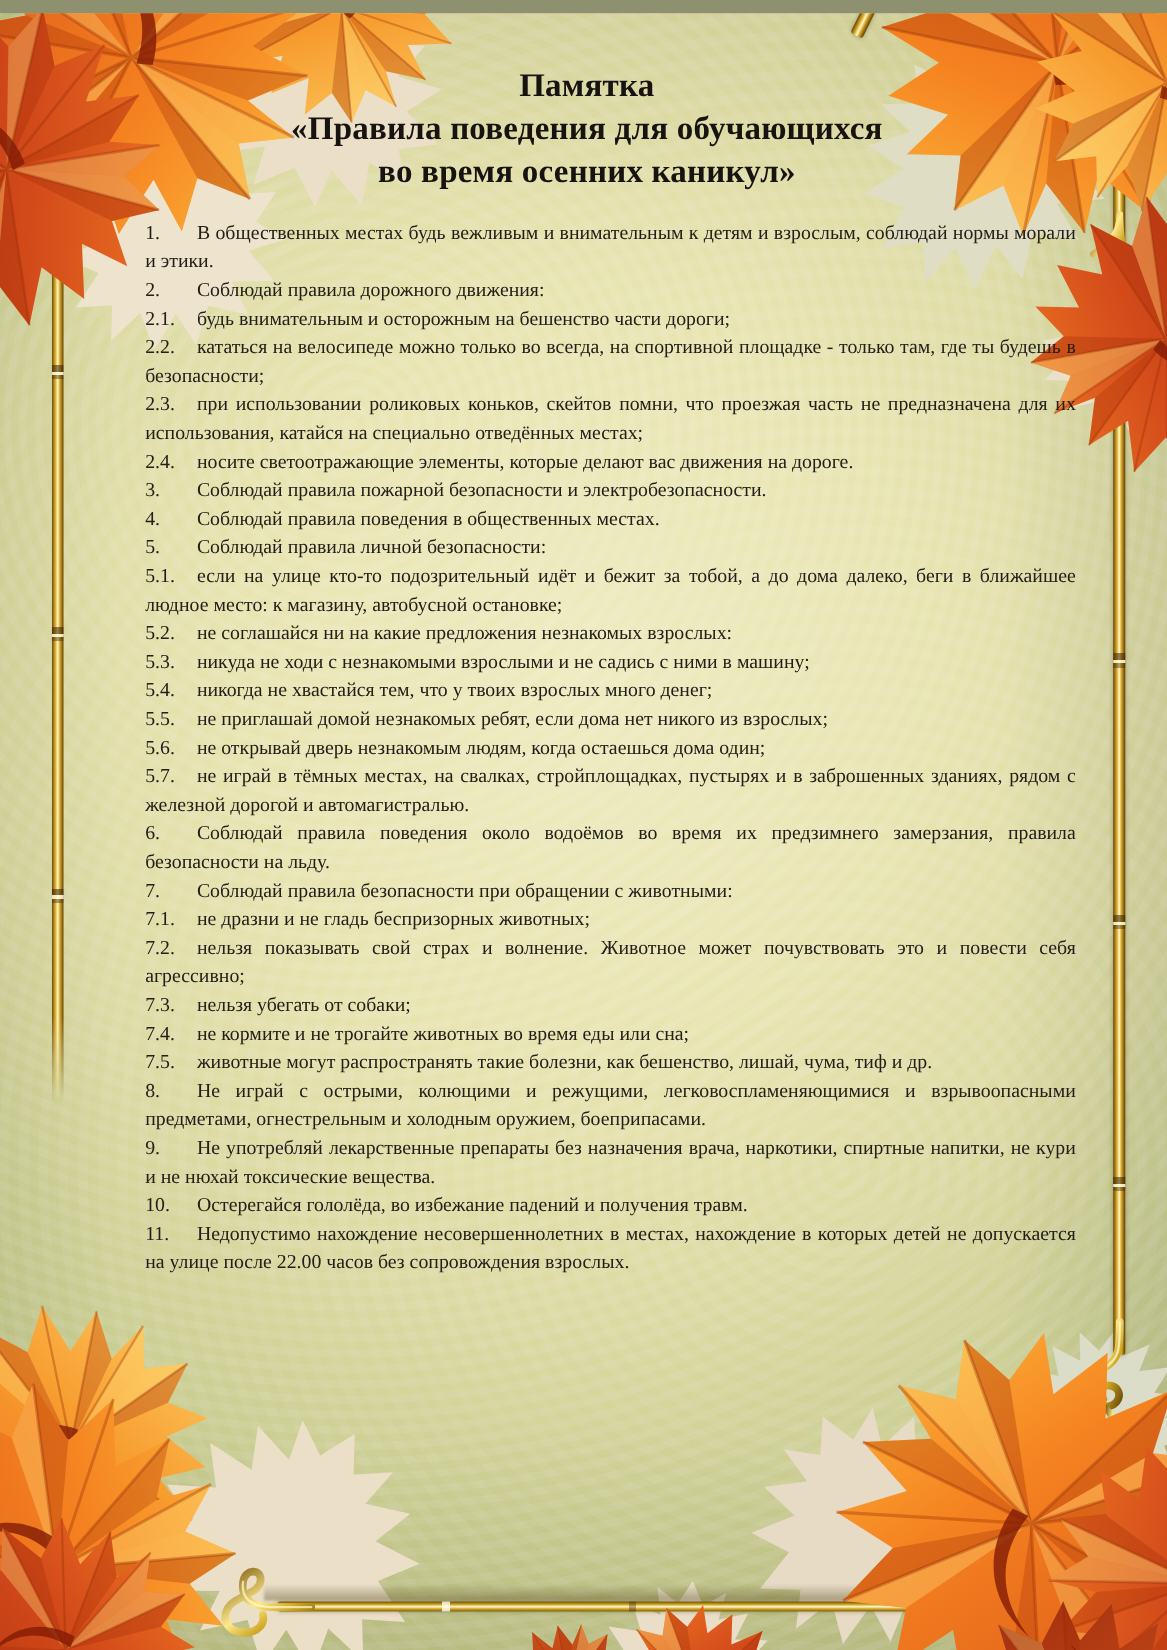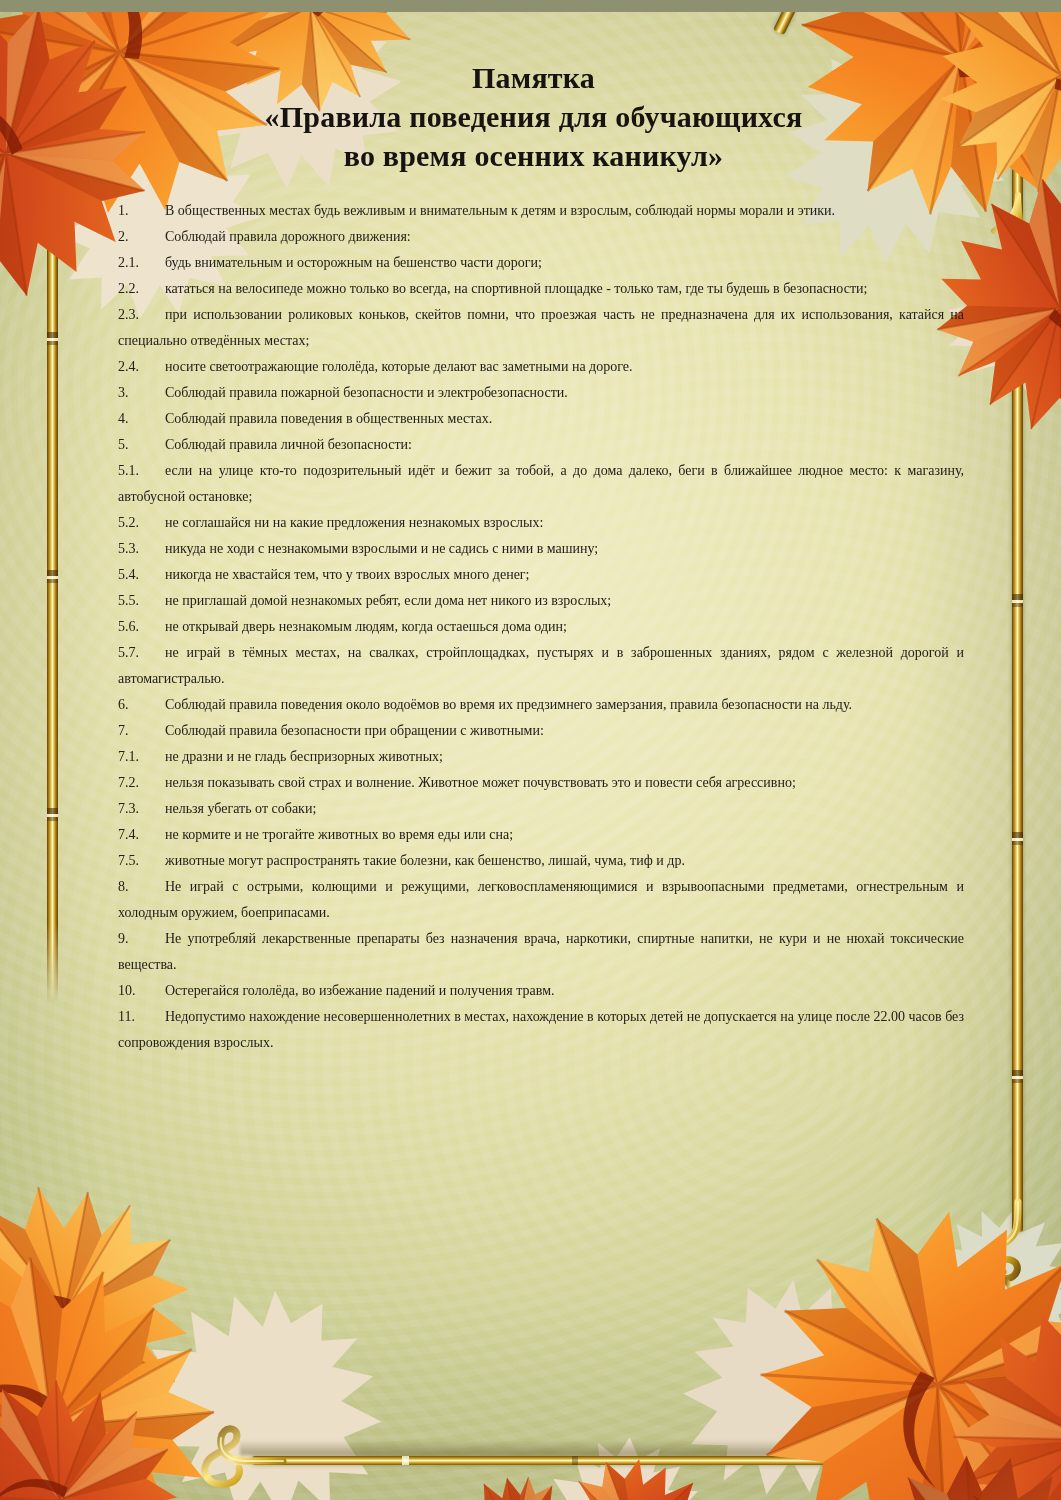--- a/index.html
+++ b/index.html
@@ -62,22 +62,22 @@
   .leaf{position:absolute;overflow:visible;}
   .z1{z-index:1}.z4{z-index:4}
 
   
   .title-wrap{
     position:absolute;left:112px;width:843px;top:46px;z-index:5;
     text-align:center;color:#161310;font-weight:bold;
     font-size:30px;line-height:39px;letter-spacing:.2px;
   }
   .rules{
-    position:absolute;left:118px;width:846px;top:186px;z-index:5;
-    color:#23201a;font-size:14px;line-height:26px;text-align:justify;
+    position:absolute;left:132px;width:846px;top:186px;z-index:5;
+    color:#23201a;font-size:18px;line-height:26px;text-align:justify;
   }
   .rules .item{margin:0;}
   .rules .num{display:inline-block;width:47px;}
 </style>
 </head>
 <body>
 
 <div class="page">
 
   <svg width="0" height="0" style="position:absolute" aria-hidden="true">
@@ -248,21 +248,21 @@
     <div>«Правила поведения для обучающихся</div>
     <div>во время осенних каникул»</div>
   </div>
 
   <div class="rules">
       <p class="item"><span class="num">1.</span><span>В общественных местах будь вежливым и внимательным к детям и взрослым, соблюдай нормы морали и этики.</span></p>
       <p class="item"><span class="num">2.</span><span>Соблюдай правила дорожного движения:</span></p>
       <p class="item"><span class="num">2.1.</span><span>будь внимательным и осторожным на бешенство части дороги;</span></p>
       <p class="item"><span class="num">2.2.</span><span>кататься на велосипеде можно только во всегда, на спортивной площадке - только там, где ты будешь в безопасности;</span></p>
       <p class="item"><span class="num">2.3.</span><span>при использовании роликовых коньков, скейтов помни, что проезжая часть не предназначена для их использования, катайся на специально отведённых местах;</span></p>
-      <p class="item"><span class="num">2.4.</span><span>носите светоотражающие гололёда, которые делают вас заметными на дороге.</span></p>
+      <p class="item"><span class="num">2.4.</span><span>носите светоотражающие элементы, которые делают вас движения на дороге.</span></p>
       <p class="item"><span class="num">3.</span><span>Соблюдай правила пожарной безопасности и электробезопасности.</span></p>
       <p class="item"><span class="num">4.</span><span>Соблюдай правила поведения в общественных местах.</span></p>
       <p class="item"><span class="num">5.</span><span>Соблюдай правила личной безопасности:</span></p>
       <p class="item"><span class="num">5.1.</span><span>если на улице кто-то подозрительный идёт и бежит за тобой, а до дома далеко, беги в ближайшее людное место: к магазину, автобусной остановке;</span></p>
       <p class="item"><span class="num">5.2.</span><span>не соглашайся ни на какие предложения незнакомых взрослых:</span></p>
       <p class="item"><span class="num">5.3.</span><span>никуда не ходи с незнакомыми взрослыми и не садись с ними в машину;</span></p>
       <p class="item"><span class="num">5.4.</span><span>никогда не хвастайся тем, что у твоих взрослых много денег;</span></p>
       <p class="item"><span class="num">5.5.</span><span>не приглашай домой незнакомых ребят, если дома нет никого из взрослых;</span></p>
       <p class="item"><span class="num">5.6.</span><span>не открывай дверь незнакомым людям, когда остаешься дома один;</span></p>
       <p class="item"><span class="num">5.7.</span><span>не играй в тёмных местах, на свалках, стройплощадках, пустырях и в заброшенных зданиях, рядом с железной дорогой и автомагистралью.</span></p>

